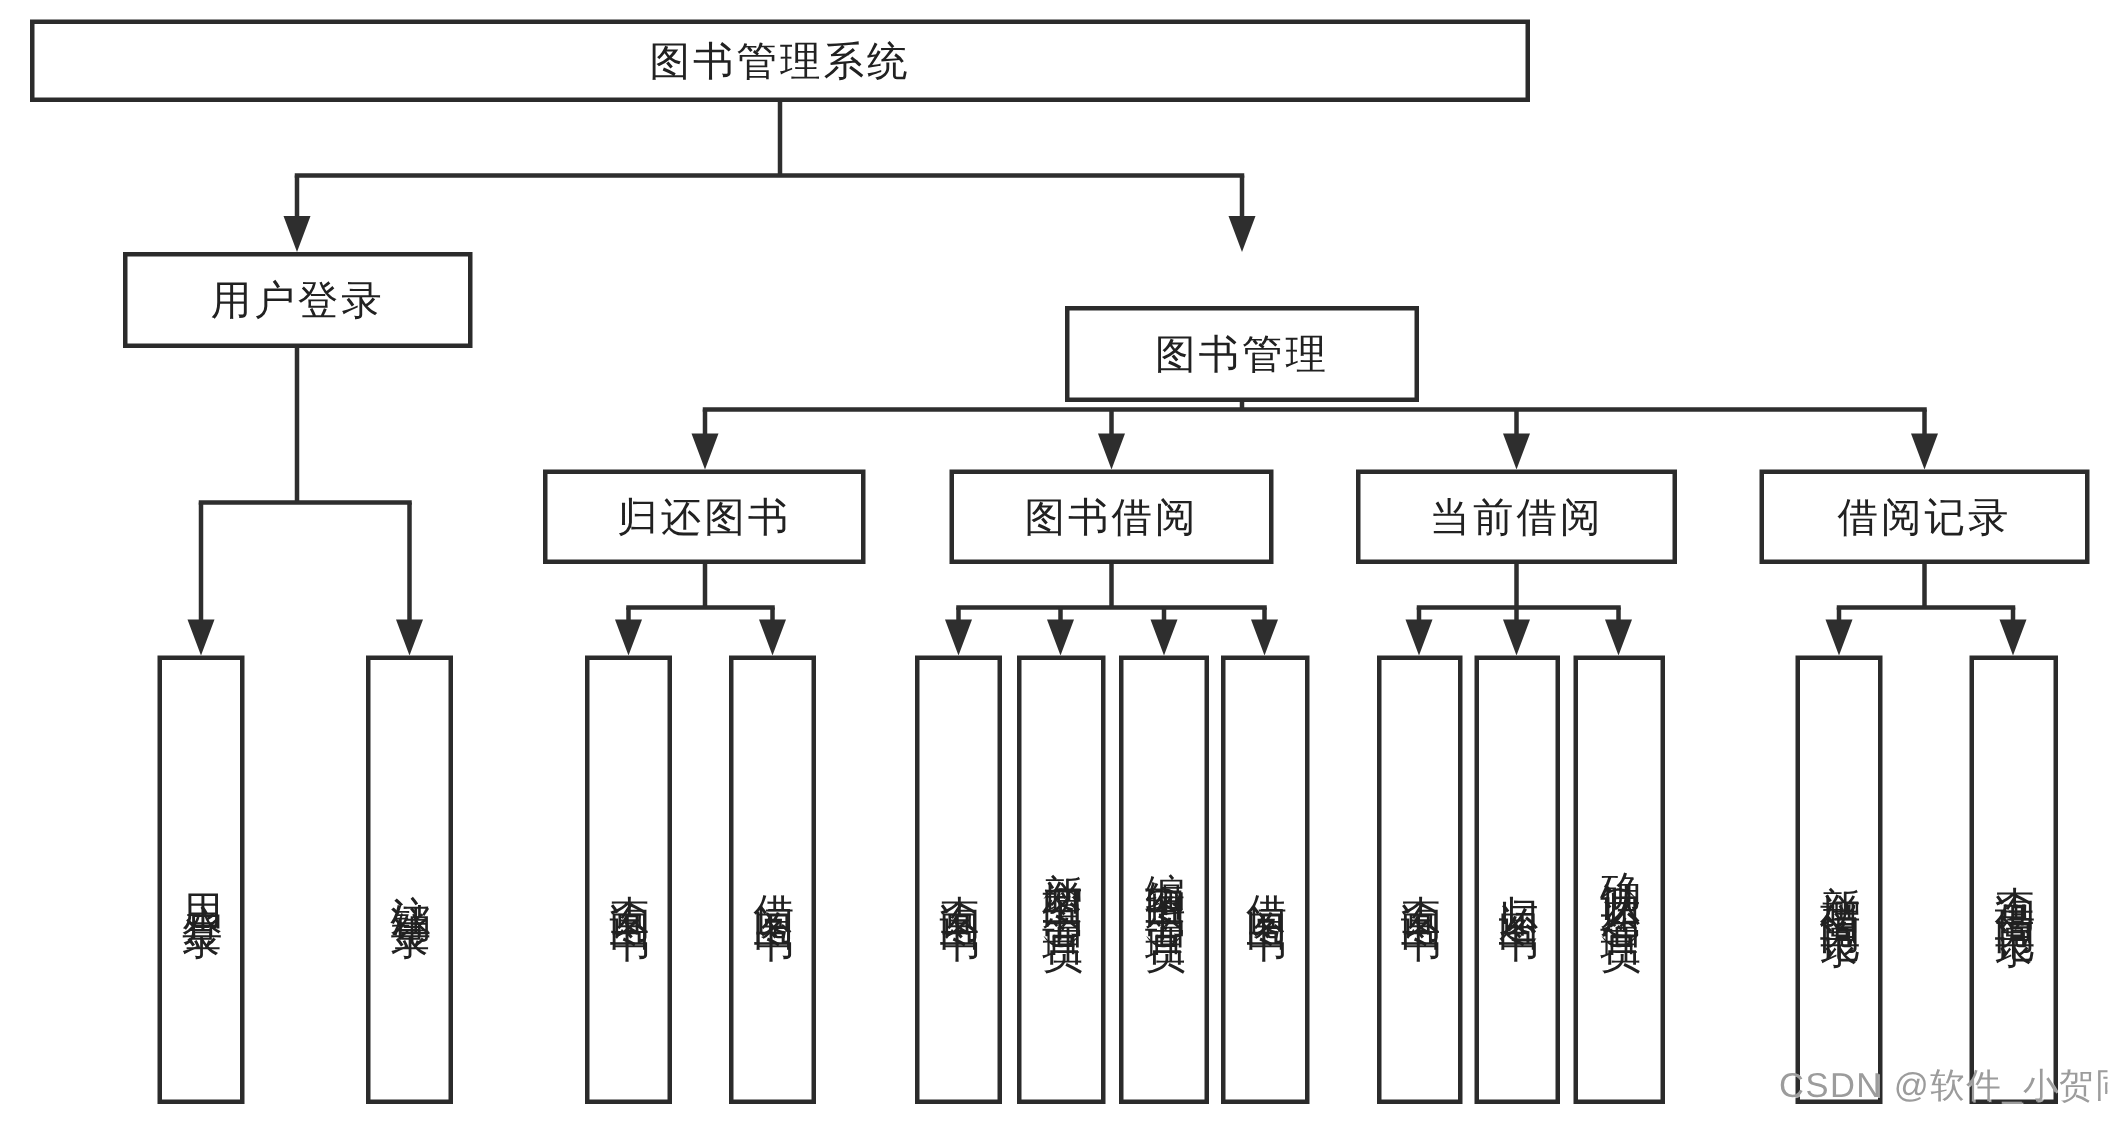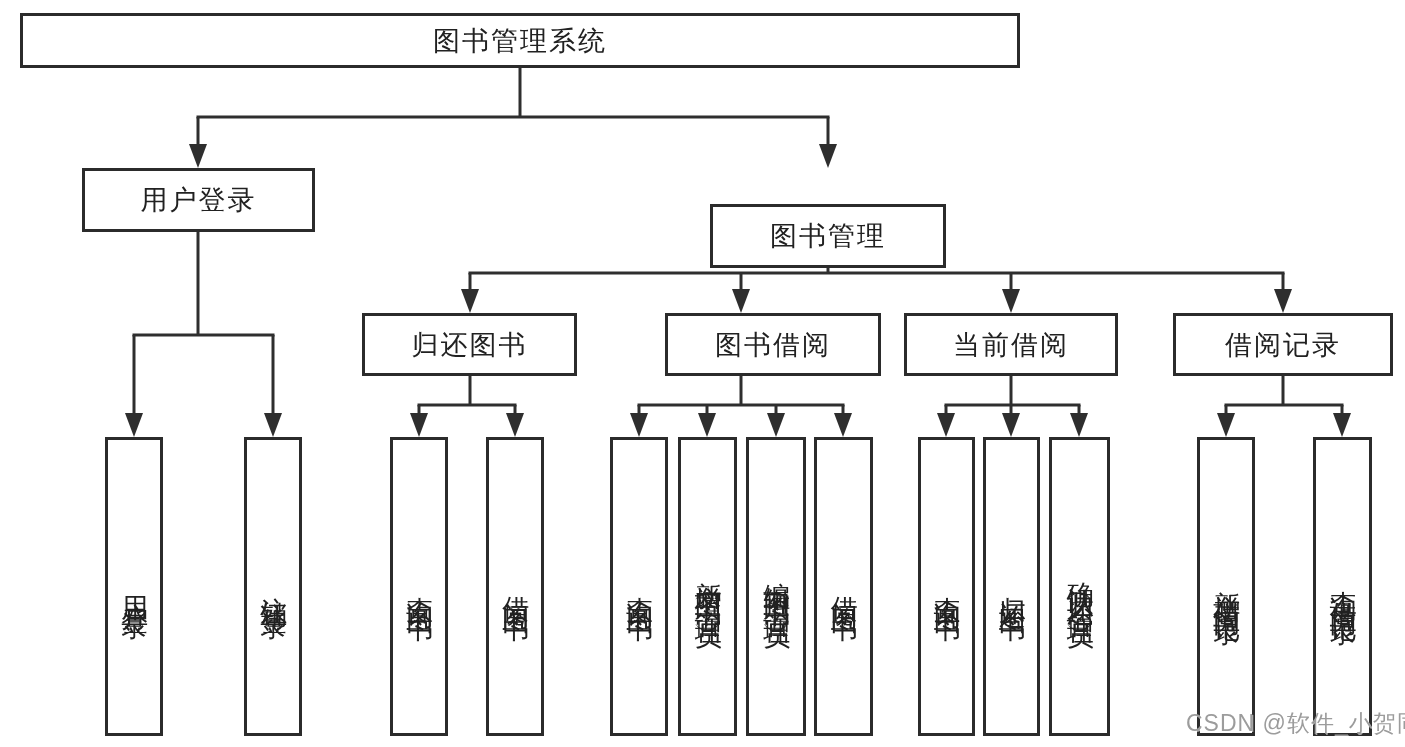--- a/index.html
+++ b/index.html
@@ -127,21 +127,21 @@
   <div class="node h" style="left:82px; top:168px; width:233px; height:64px;">
     <span>用户登录</span>
   </div>
   <div class="node h" style="left:710px; top:168px; width:236px; height:64px;margin-top:36px;">
     <span>图书管理</span>
   </div>
 
   <div class="node h" style="left:362px; top:313px; width:215px; height:63px;">
     <span>归还图书</span>
   </div>
-  <div class="node h" style="left:633px; top:313px; width:216px; height:63px;margin-left:32px;">
+  <div class="node h" style="left:633px; top:313px; width:216px; height:63px;">
     <span>图书借阅</span>
   </div>
   <div class="node h" style="left:904px; top:313px; width:214px; height:63px;">
     <span>当前借阅</span>
   </div>
   <div class="node h" style="left:1173px; top:313px; width:220px; height:63px;">
     <span>借阅记录</span>
   </div>
 
   <div class="node v" style="left:105px; top:437px; width:58px; height:299px;">

